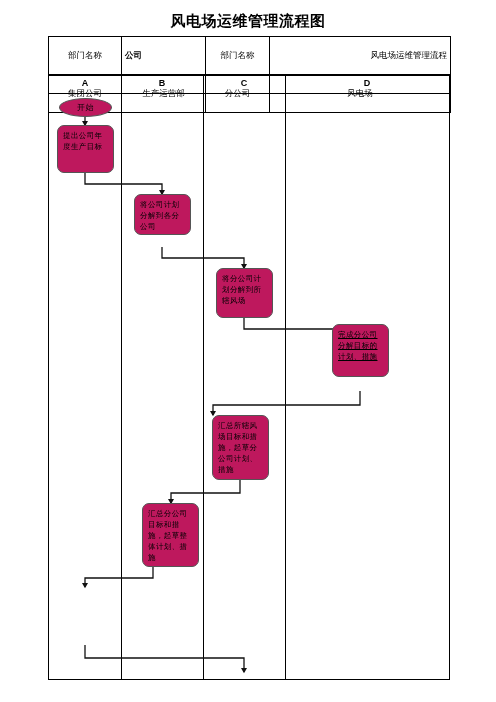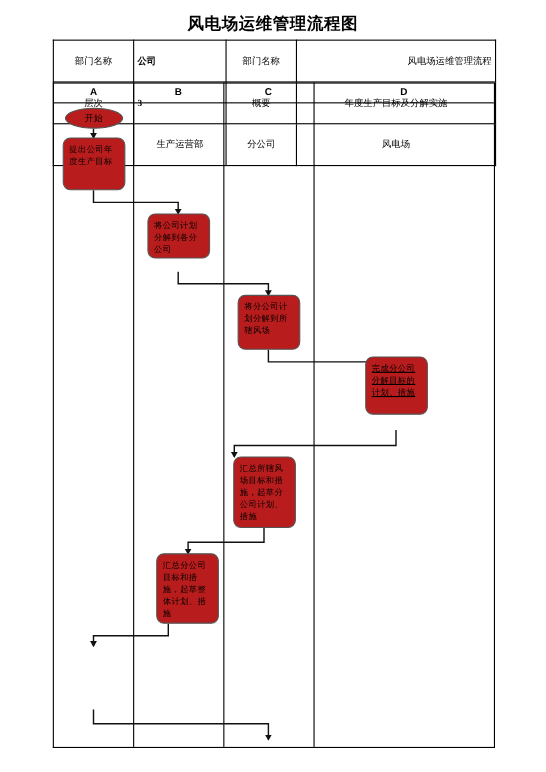--- a/index.html
+++ b/index.html
@@ -105,21 +105,21 @@
     top: 0;
     width: 402px;
     height: 605px;
     pointer-events: none;
   }
 
   
   .node {
     position: absolute;
     border: 1px solid #555555;
-    background: #b91c1c;
+    background: #be185d;
     box-sizing: border-box;
     font-size: 7.5px;
     line-height: 11px;
     text-align: left;
     padding: 4px 5px;
     font-family: "Liberation Serif", "DejaVu Serif", serif;
     letter-spacing: 0.4px;
   }
   .node.rounded {
     border-radius: 7px;
@@ -145,26 +145,20 @@
     <col style="width:181px">
   </colgroup>
   <tbody>
     <tr>
       <td class="mt-label">部门名称</td>
       <td class="mt-value-bold">公司</td>
       <td class="mt-label">部门名称</td>
       <td class="mt-value">风电场运维管理流程</td>
     </tr>
     <tr>
-      <td class="mt-label">层次</td>
-      <td class="mt-value-bold">3</td>
-      <td class="mt-label">概要</td>
-      <td class="mt-center">年度生产目标及分解实施</td>
-    </tr>
-    <tr>
       <td class="mt-center">集团公司</td>
       <td class="mt-center">生产运营部</td>
       <td class="mt-center">分公司</td>
       <td class="mt-center">风电场</td>
     </tr>
   </tbody>
 </table>
 
 <div id="swimlanes">
 

